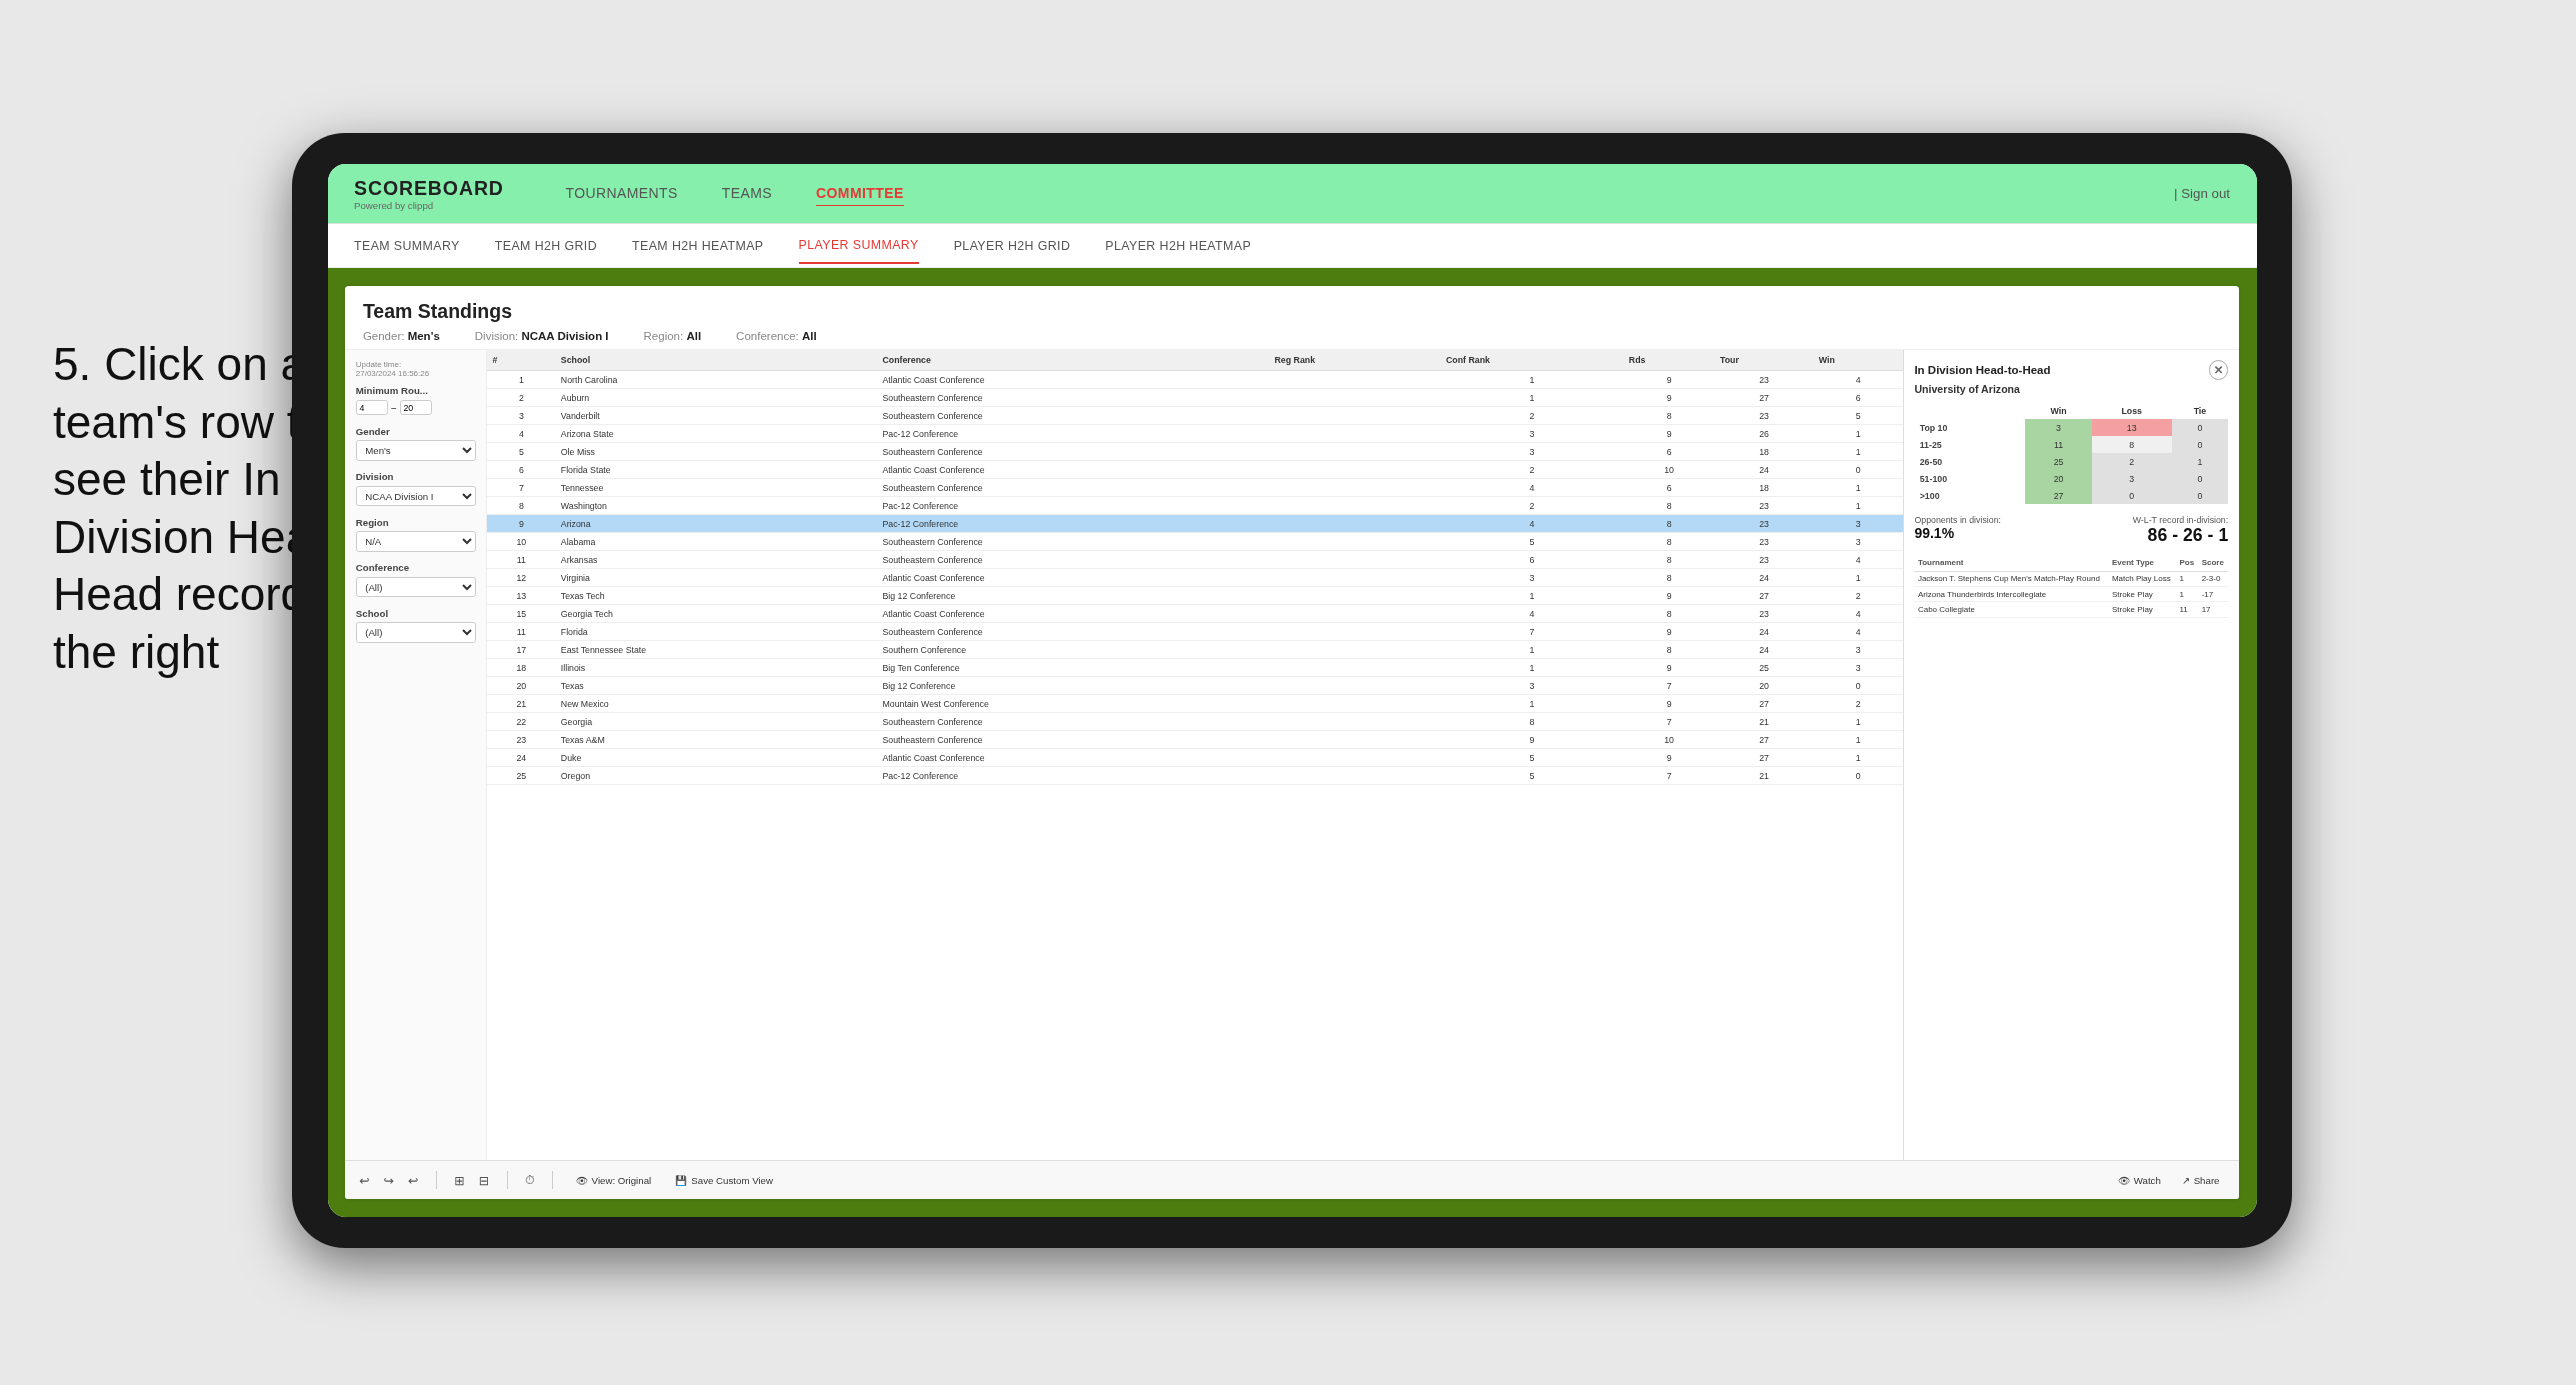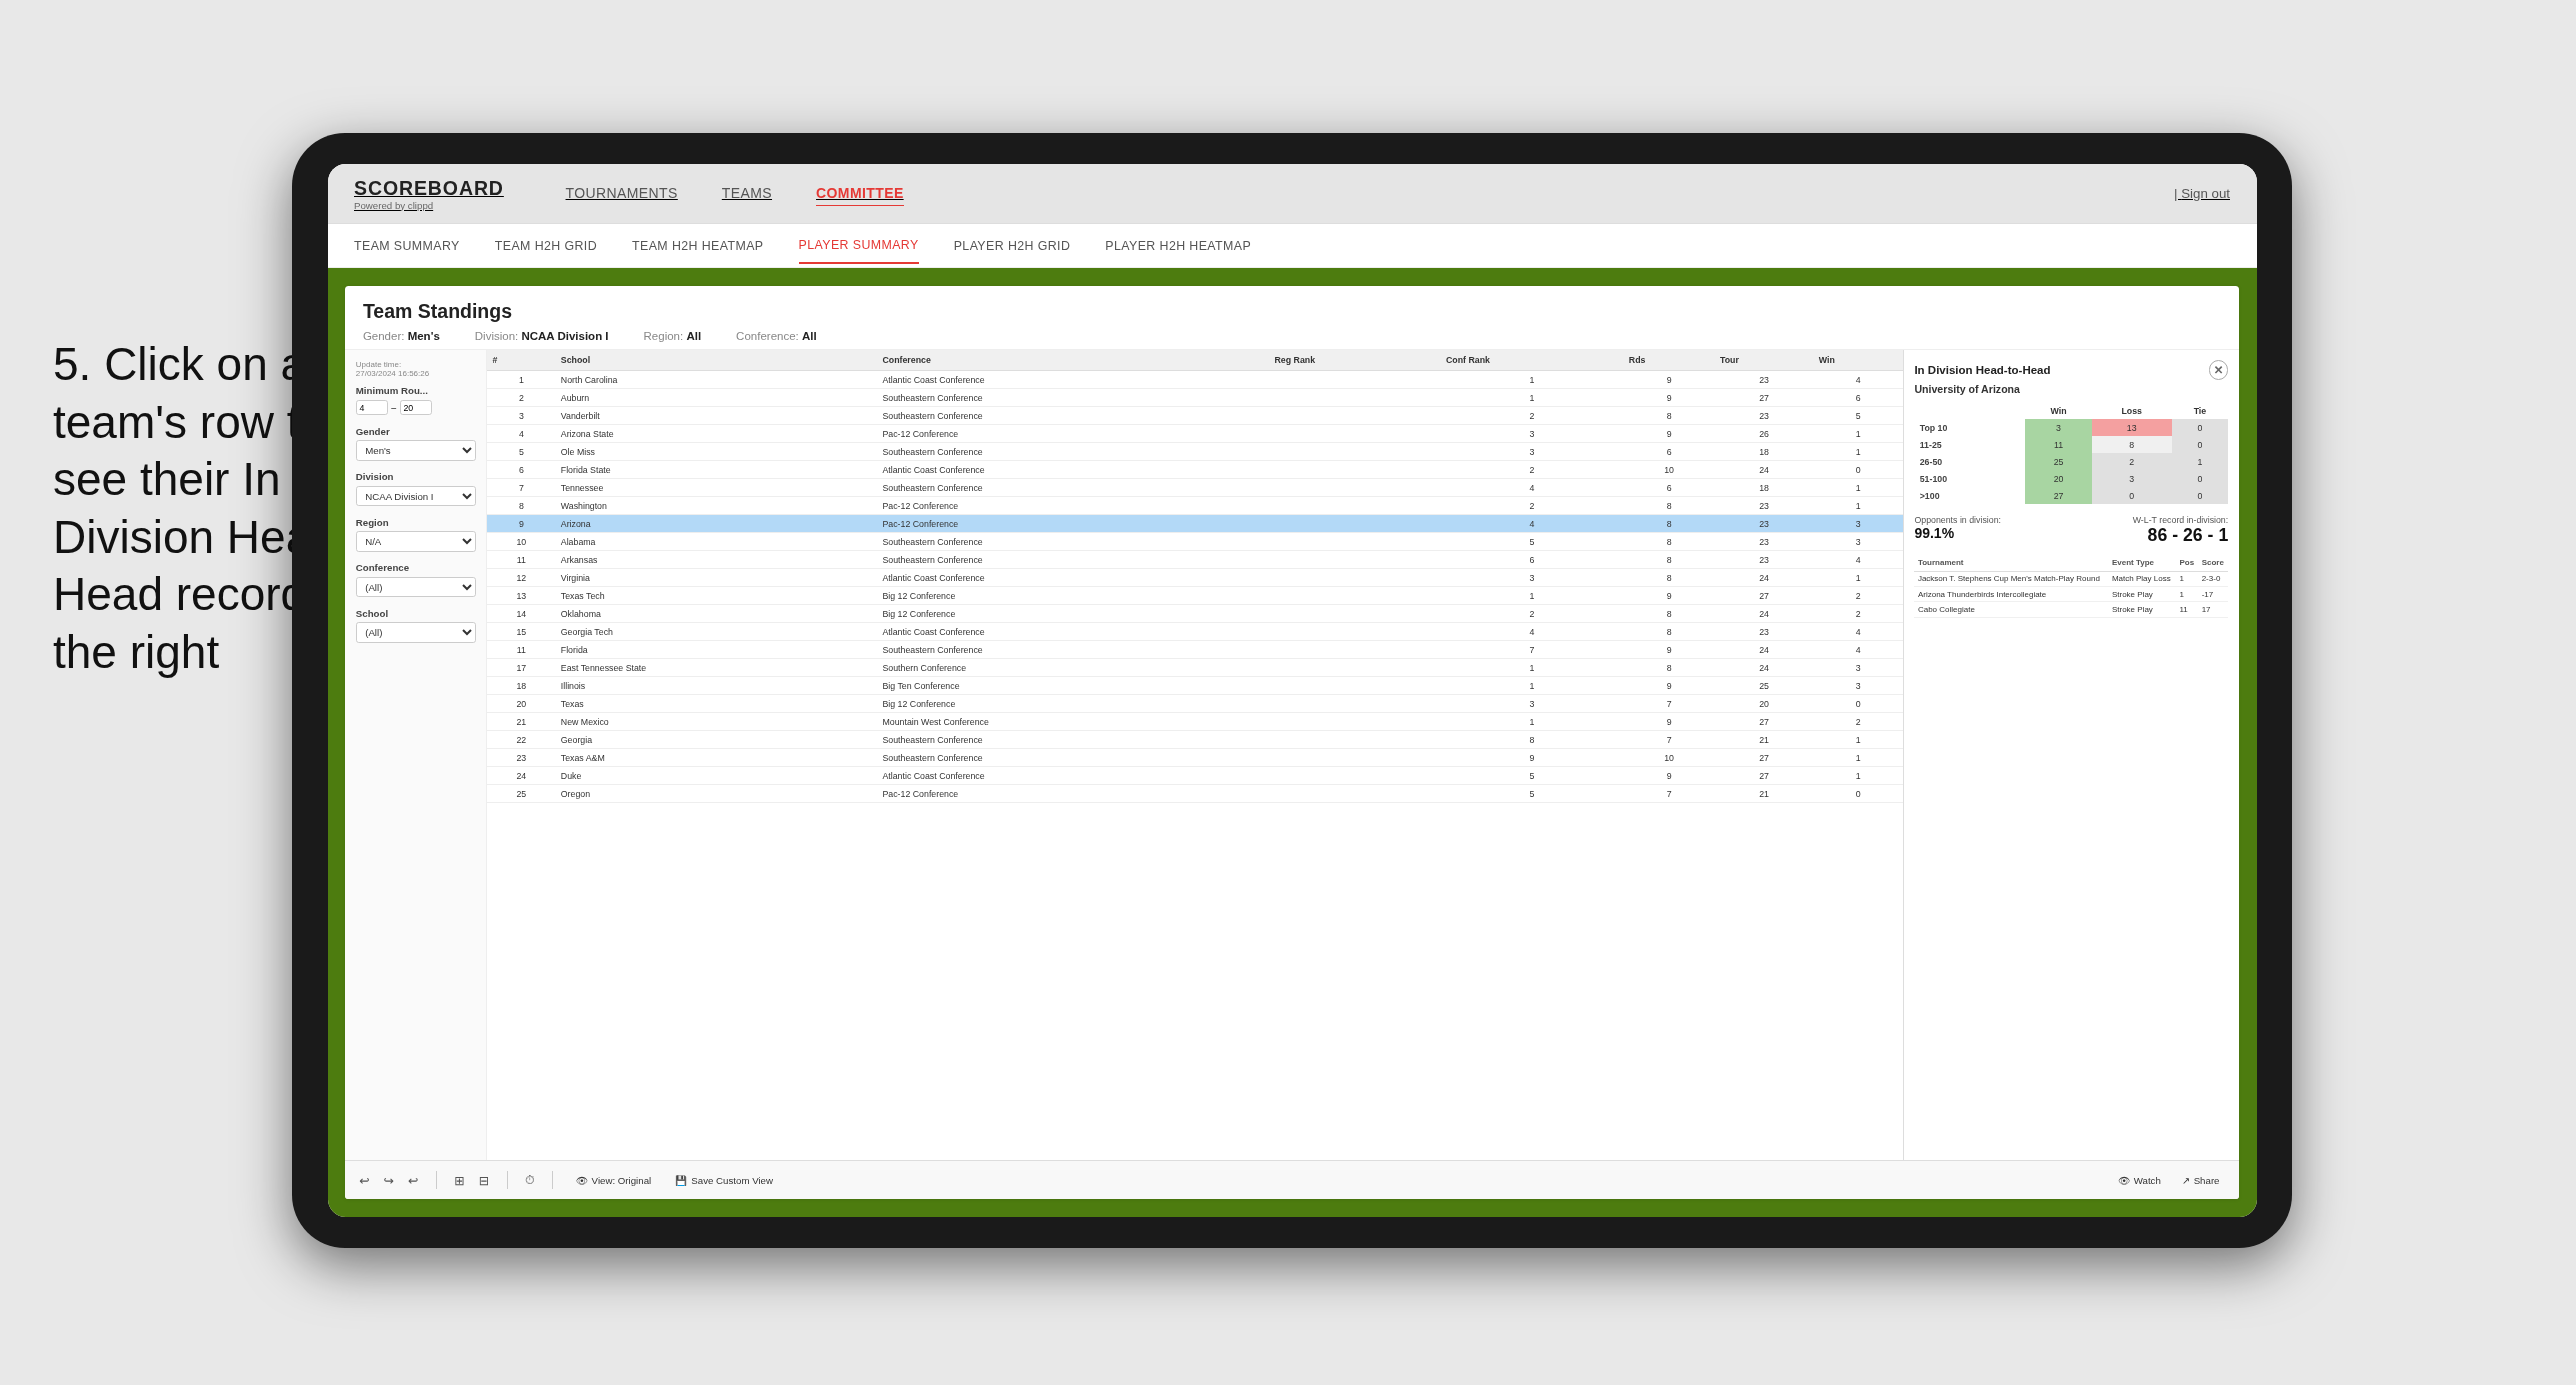--- a/index.html
+++ b/index.html
@@ -56,28 +56,27 @@
       height: 1053px;
       background: #fff;
       border-radius: 17.7px;
       overflow: hidden;
       display: flex;
       flex-direction: column;
     }
 
     
     .top-nav {
-      background: #e5e5e5;
+      background: #86efac;
       border-bottom: 0.9px solid #ddd;
       padding: 0 26.5px;
       height: 60px;
       display: flex;
       align-items: center;
       gap: 44px;
-      text-decoration: underline;
     }
 
     .logo-area {
       display: flex;
       flex-direction: column;
       margin-right: 17.7px;
     }
 
     .logo-title {
       font-size: 19.5px;
@@ -726,30 +725,20 @@
       <td class="num">1</td>
     </tr>
                     <tr>
       <td class="num">13</td>
       <td>Texas Tech</td>
       <td>Big 12 Conference</td>
       <td class="num"></td>
       <td class="num">1</td>
       <td class="num">9</td>
       <td class="num">27</td>
-      <td class="num">2</td>
-    </tr>
-                    <tr>
-      <td class="num">14</td>
-      <td>Oklahoma</td>
-      <td>Big 12 Conference</td>
-      <td class="num"></td>
-      <td class="num">2</td>
-      <td class="num">8</td>
-      <td class="num">24</td>
       <td class="num">2</td>
     </tr>
                     <tr>
       <td class="num">15</td>
       <td>Georgia Tech</td>
       <td>Atlantic Coast Conference</td>
       <td class="num"></td>
       <td class="num">4</td>
       <td class="num">8</td>
       <td class="num">23</td>

